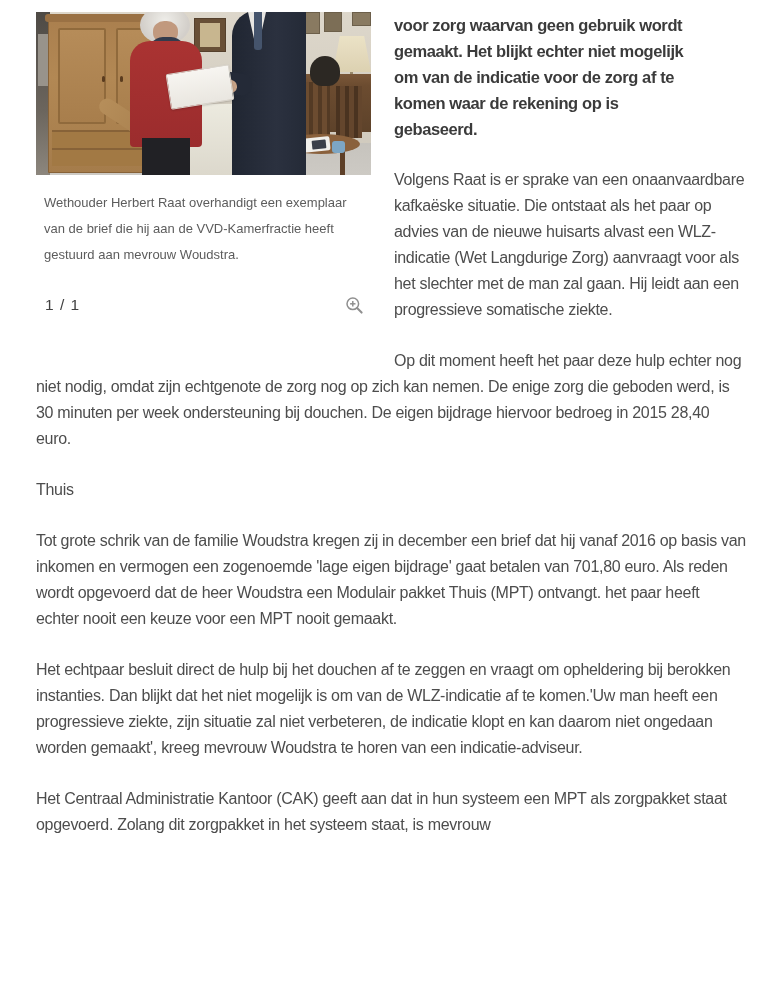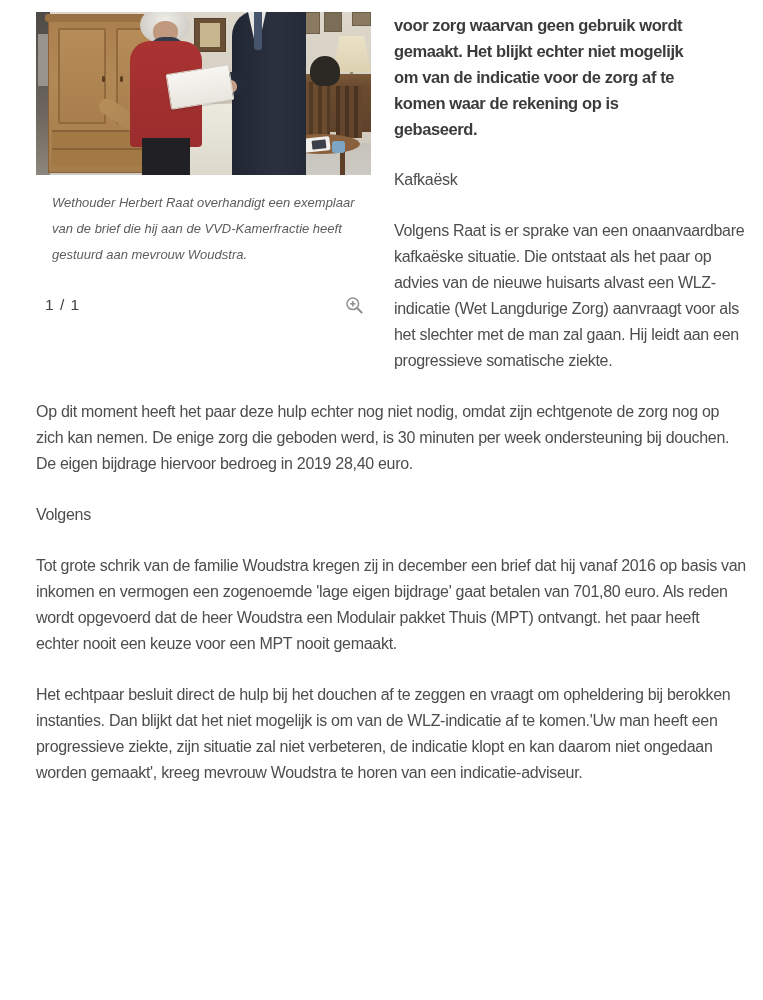--- a/index.html
+++ b/index.html
@@ -67,22 +67,22 @@
 
   .man-suit    { left:196px; top:-2px; width:74px; height:166px; background:linear-gradient(90deg,#202633,#2a3140 60%,#232a38); border-radius:26px 0 0 0; }
   .shirt       { left:212px; top:0; width:18px; height:32px; background:#e8e6e2; clip-path:polygon(0 0,100% 0,60% 100%,40% 100%); }
   .tie         { left:218px; top:0; width:8px; height:38px; background:#44546e; border-radius:0 0 3px 3px; }
   .man-arm     { left:172px; top:60px; width:44px; height:22px; background:#232a38; border-radius:10px; transform:rotate(8deg); }
   .man-hand    { left:179px; top:67px; width:22px; height:15px; background:#c9a183; border-radius:45%; }
   .envelope    { left:132px; top:57px; width:64px; height:36px; background:linear-gradient(180deg,#f7f5f1,#e9e6df); border:1px solid #d8d4cb; border-radius:2px; transform:rotate(-9deg); box-shadow:0 1px 2px rgba(0,0,0,0.18); }
 
   
   .caption {
-    margin: 15px 8px 0; padding: 0 8px;
-    font-style: italic; font-size: 13px; line-height: 26px; color: #5c5c5c;
+    margin: 15px 0 0; padding: 0 8px;
+    font-size: 13px; line-height: 26px; color: #5c5c5c;
   }
   .meta-row {
     margin-top: 26px; padding: 0 6px 0 9px; height: 22px;
     display: flex; align-items: center; justify-content: space-between;
   }
   .pagination { font-size: 15.5px; color: #414141; letter-spacing: 1px; }
   .zoom-btn { width: 21px; height: 21px; display: inline-flex; cursor: pointer; }
 
   
   p { margin: 25px 0 0; font-size: 16px; line-height: 26px; letter-spacing: -0.3px; color: #4d4d4d; }
@@ -149,20 +149,20 @@
           <circle cx="8.8" cy="8.8" r="5.8" fill="none" stroke="#8f8f8f" stroke-width="1.5"></circle>
           <line x1="8.8" y1="6.1" x2="8.8" y2="11.5" stroke="#8f8f8f" stroke-width="1.5"></line>
           <line x1="6.1" y1="8.8" x2="11.5" y2="8.8" stroke="#8f8f8f" stroke-width="1.5"></line>
           <line x1="13.1" y1="13.1" x2="17.6" y2="17.6" stroke="#8f8f8f" stroke-width="2.1" stroke-linecap="round"></line>
         </svg>
       </span>
     </div>
   </figure>
 
   <p class="lead">voor zorg waarvan geen gebruik wordt<br>gemaakt. Het blijkt echter niet mogelijk<br>om van de indicatie voor de zorg af te<br>komen waar de rekening op is<br>gebaseerd.</p>
-  <p>Kafkaësk</p>
   <p>Volgens Raat is er sprake van een onaanvaardbare kafkaëske situatie. Die ontstaat als het paar op advies van de nieuwe huisarts alvast een WLZ-indicatie (Wet Langdurige Zorg) aanvraagt voor als het slechter met de man zal gaan. Hij leidt aan een progressieve somatische ziekte.</p>
-  <p>Op dit moment heeft het paar deze hulp echter nog niet nodig, omdat zijn echtgenote de zorg nog op zich kan nemen. De enige zorg die geboden werd, is 30 minuten per week ondersteuning bij douchen. De eigen bijdrage hiervoor bedroeg in 2019 28,40 euro.</p>
-  <p>Volgens</p>
+  <p>Op dit moment heeft het paar deze hulp echter nog niet nodig, omdat zijn echtgenote de zorg nog op zich kan nemen. De enige zorg die geboden werd, is 30 minuten per week ondersteuning bij douchen. De eigen bijdrage hiervoor bedroeg in 2015 28,40 euro.</p>
+  <p>Thuis</p>
   <p>Tot grote schrik van de familie Woudstra kregen zij in december een brief dat hij vanaf 2016 op basis van inkomen en vermogen een zogenoemde 'lage eigen bijdrage' gaat betalen van 701,80 euro. Als reden wordt opgevoerd dat de heer Woudstra een Modulair pakket Thuis (MPT) ontvangt. het paar heeft echter nooit een keuze voor een MPT nooit gemaakt.</p>
   <p>Het echtpaar besluit direct de hulp bij het douchen af te zeggen en vraagt om opheldering bij berokken instanties. Dan blijkt dat het niet mogelijk is om van de WLZ-indicatie af te komen.'Uw man heeft een progressieve ziekte, zijn situatie zal niet verbeteren, de indicatie klopt en kan daarom niet ongedaan worden gemaakt', kreeg mevrouw Woudstra te horen van een indicatie-adviseur.</p>
+  <p>Het Centraal Administratie Kantoor (CAK) geeft aan dat in hun systeem een MPT als zorgpakket staat opgevoerd. Zolang dit zorgpakket in het systeem staat, is mevrouw</p>
 
 </article>
 
 </body></html>

